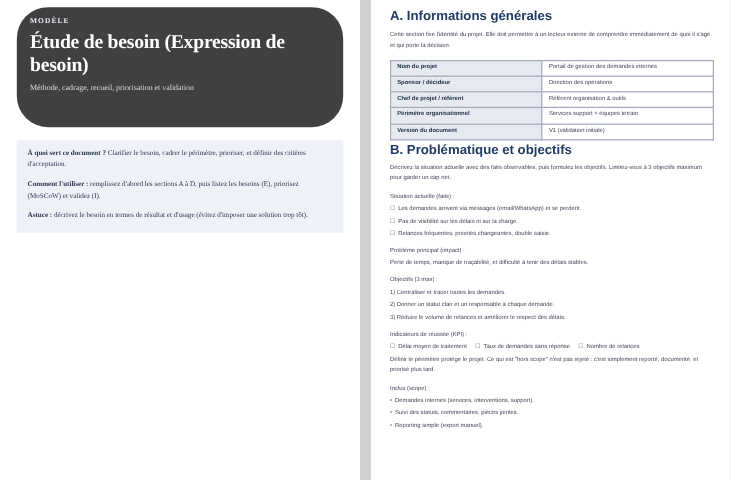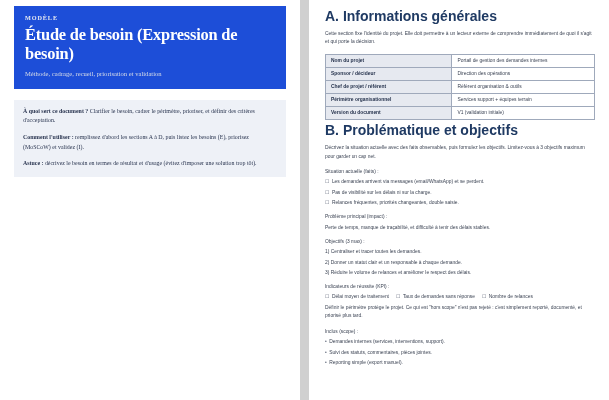--- a/index.html
+++ b/index.html
@@ -28,24 +28,25 @@
     position: relative;
   }
   #page-left  { width: 300px; padding: 0; }
   .page-gap   { width: 9px; background: #d0d0d0; height: 400px; flex: 0 0 9px; }
   #page-right { width: 300px; padding: 0; }
 
   
   .left-inner { padding: 6px 14px 0 14px; }
 
   .doc-banner {
-    background: #1d4ed8;
+    background: #404040;
     color: #ffffff;
-    padding: 9px 11px 11px 11px;
+    padding: 9px 11px 28px 11px;
     margin: 0 0 0 0;
+    border-radius: 26px;
   }
   .doc-kicker {
     font-family: "Liberation Serif", serif;
     font-size: 6.2px;
     font-weight: 700;
     letter-spacing: 0.9px;
     text-transform: uppercase;
     color: #e7eaf1;
     margin: 0 0 5px 0;
     line-height: 1;
@@ -82,21 +83,21 @@
     color: #2a3550;
   }
   .info-para:last-child { margin-bottom: 0; }
   .info-para b { font-weight: 700; }
 
   
   .right-inner { padding: 8px 14px 0 16px; }
 
   .sec-h {
     font-family: "Liberation Sans", sans-serif;
-    font-size: 14px;
+    font-size: 11px;
     font-weight: 700;
     color: #1f3a63;
     margin: 0 0 5px 0;
     line-height: 1.2;
   }
   .sec-h.spaced-lg { }
 
   .sec-intro {
     font-family: "Liberation Sans", sans-serif;
     font-size: 4.9px;

